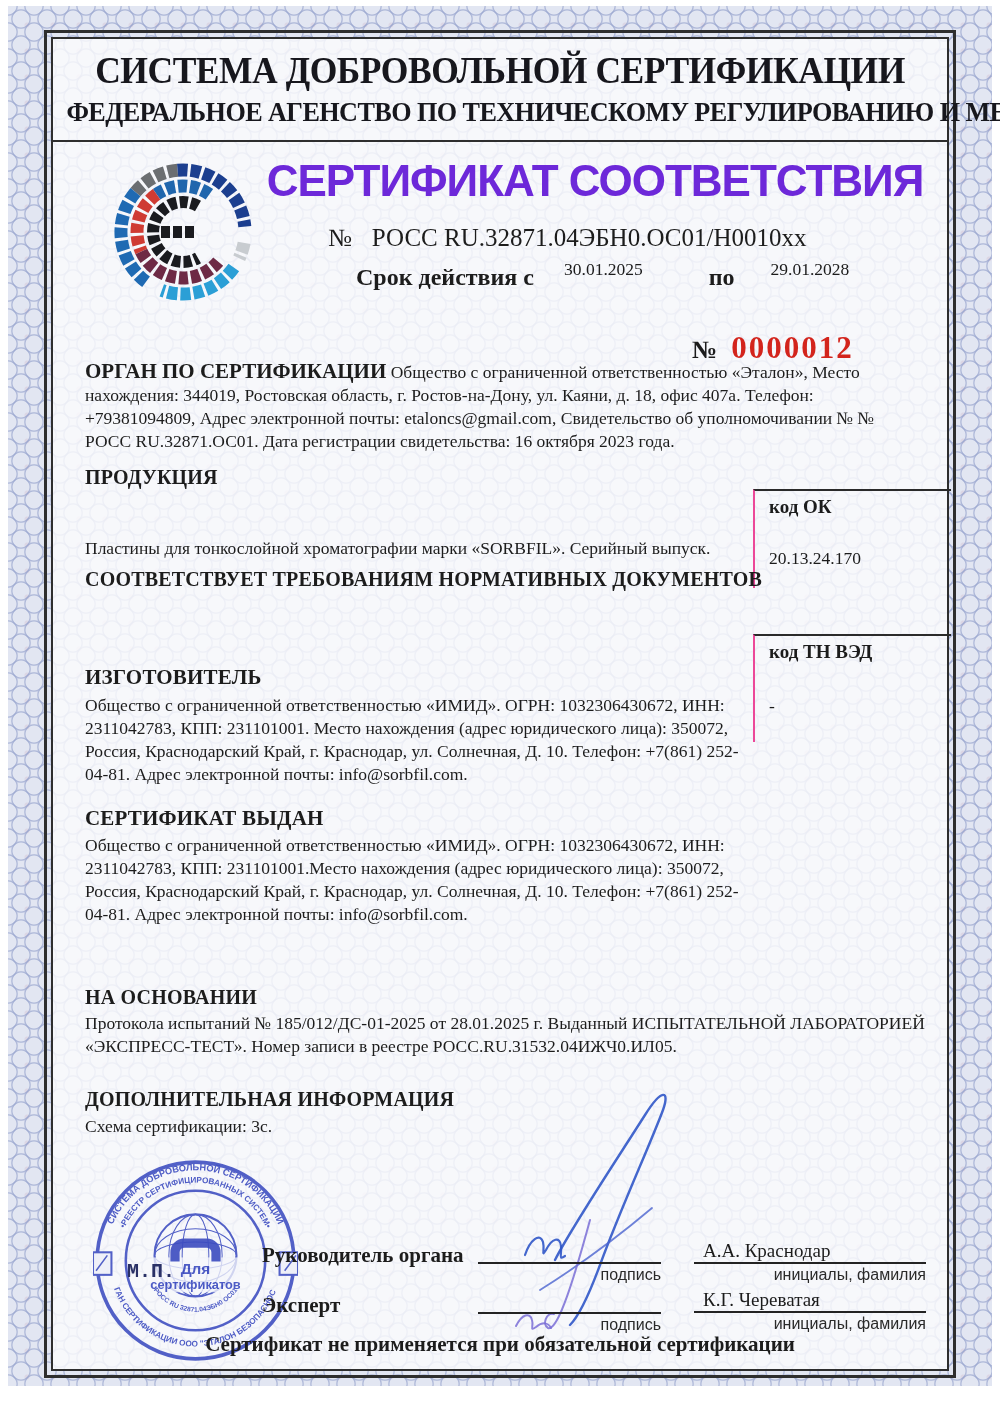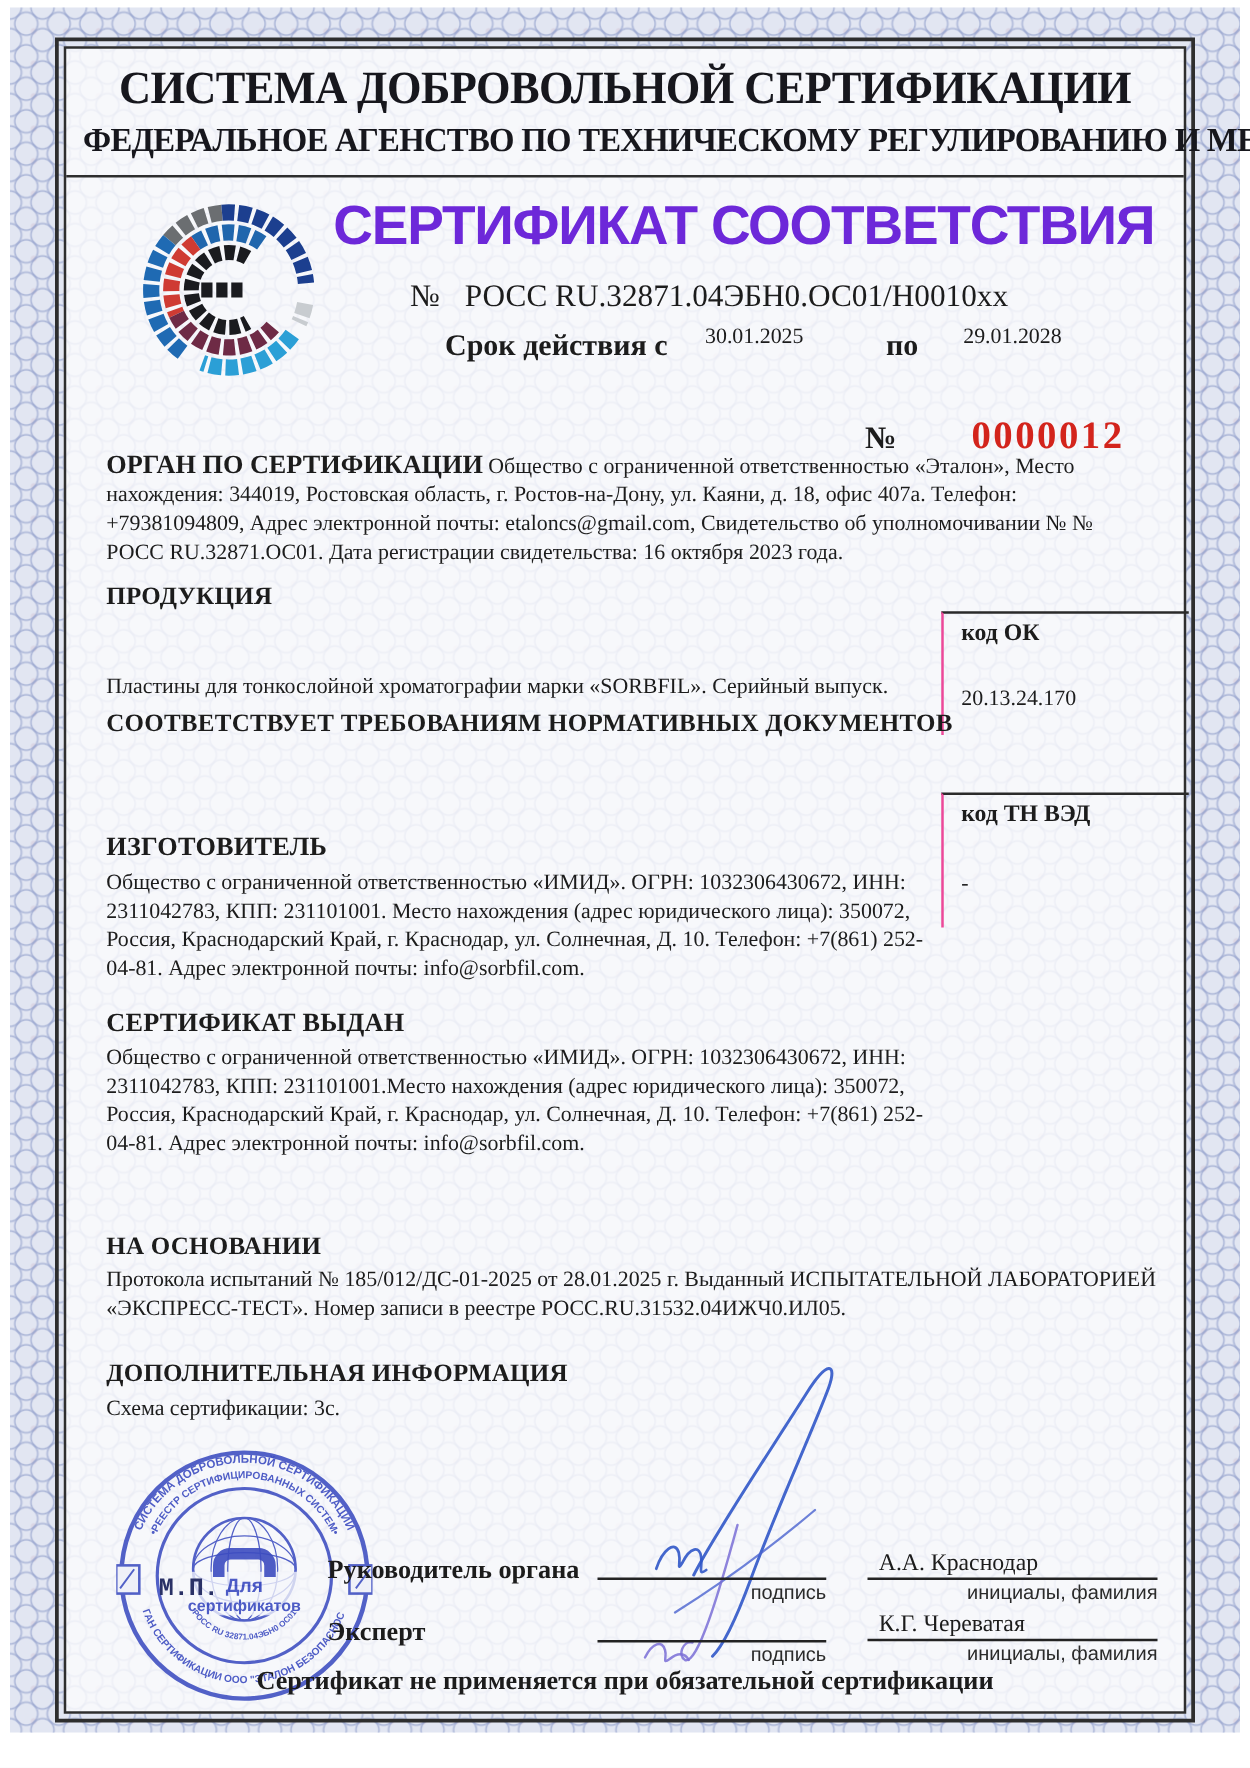--- a/index.html
+++ b/index.html
@@ -20,21 +20,21 @@
   .hline1{position:absolute;left:0;right:0;top:10px;text-align:center;font-weight:bold;font-size:37px;letter-spacing:-0.5px;transform:scaleX(.96);color:#17171d;white-space:nowrap;}
   .hline2{position:absolute;left:0;right:0;top:58px;text-align:center;font-weight:bold;font-size:27px;letter-spacing:-0.6px;transform:scaleX(.97);color:#17171d;white-space:nowrap;}
   .abs{position:absolute;}
   .title{left:255px;top:156px;width:680px;text-align:center;font-family:"Liberation Sans","DejaVu Sans",sans-serif;font-weight:bold;font-size:44px;letter-spacing:-1px;color:#6d28d9;white-space:nowrap;}
   .certnum{left:328px;top:224px;font-weight:normal;font-size:25px;white-space:nowrap;}
   .certnum .no{margin-right:20px;}
   .validity{left:323px;top:264px;font-weight:bold;font-size:24px;white-space:nowrap;margin-left:33px;}
   .date{font-weight:normal;font-size:17.5px;position:relative;top:-10px;}
   .serial{left:692px;top:330px;white-space:nowrap;}
   .serial .no{font-weight:bold;font-size:25px;margin-right:14px;}
-  .serial .val{color:#d3241c;font-weight:bold;font-size:31px;letter-spacing:2px;margin-left:46px;}
+  .serial .val{color:#d3241c;font-weight:bold;font-size:31px;letter-spacing:2px;}
   .para{font-size:17.5px;line-height:23px;text-align:left;}
   .h1{font-weight:bold;font-size:20px;letter-spacing:.2px;white-space:nowrap;}
   .inlh{font-weight:bold;font-size:21px;}
   .codebox{border-top:2px solid #2a2a2a;border-left:2px solid #ec4899;}
   .codebox .lbl{position:absolute;left:14px;top:5px;font-weight:bold;font-size:19px;white-space:nowrap;}
   .codebox .val{position:absolute;left:14px;font-size:17.5px;white-space:nowrap;text-align:right;}
   .sig-line{position:absolute;height:2px;background:#232323;}
   .cap{position:absolute;font-family:"Liberation Sans","DejaVu Sans",sans-serif;font-size:16px;color:#2a2a2a;text-align:right;}
   .role{font-weight:bold;font-size:21px;white-space:nowrap;}
   .name{font-size:19px;white-space:nowrap;}

